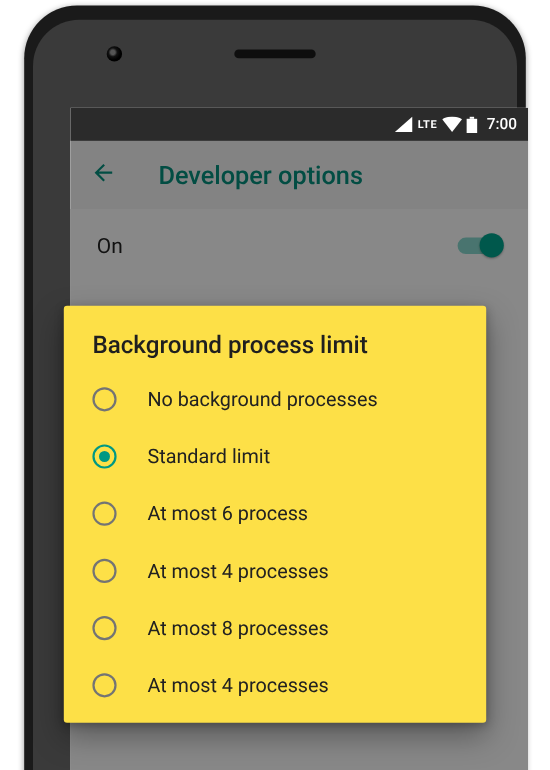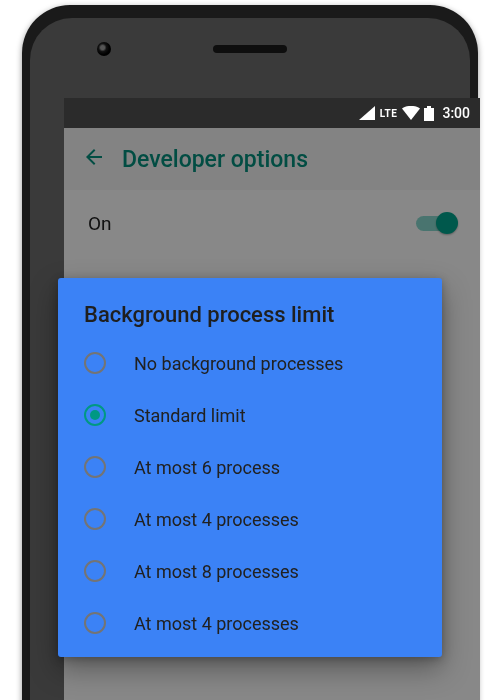--- a/index.html
+++ b/index.html
@@ -73,21 +73,21 @@
   .status-bar .lte { font-size: 10px; font-weight: 700; letter-spacing: .5px; margin: 0 1px; }
   .status-bar svg { display: block; }
   .status-bar .clock { margin-left: 4px; }
   
   .app-bar {
     height: 62px;
     background: #e2e2e2;
     display: flex;
     align-items: center;
     padding: 0 18px;
-    gap: 16px;
+    gap: 38px;
   }
   .back-arrow { color: #048574; }
   .app-title {
     color: #048574;
     font-size: 23px;
     font-weight: 500;
   }
   
   .toggle-row {
     height: 66px;
@@ -113,21 +113,21 @@
     background: #009883;
     border-radius: 50%;
     box-shadow: 0 1px 2px rgba(0,0,0,.3);
   }
   
   .dialog {
     position: absolute;
     top: 278px;
     left: 58px;
     width: 384px;
-    background: #3b82f6;
+    background: #fde047;
     border-radius: 3px;
     box-shadow: 0 12px 28px rgba(0,0,0,.35), 0 2px 8px rgba(0,0,0,.25);
     padding: 24px 0 8px 0;
     z-index: 10;
   }
   .dialog-title {
     font-size: 22px;
     font-weight: 500;
     color: #1f1f1f;
     padding: 0 26px 10px 26px;
@@ -176,21 +176,21 @@
           <path d="M0 14 L16 14 L16 0 Z" fill="#fff"></path>
         </svg>
       <span class="lte">LTE</span>
       <svg width="18" height="14" viewBox="0 0 18 14">
           <path d="M9 14 L18 2.5 C13 -1 5 -1 0 2.5 Z" fill="#fff"></path>
         </svg>
       <svg width="10" height="15" viewBox="0 0 10 15">
           <rect x="0" y="2" width="10" height="13" fill="#fff"></rect>
           <rect x="3" y="0" width="4" height="2" fill="#fff"></rect>
         </svg>
-      <span class="clock">3:00</span>
+      <span class="clock">7:00</span>
     </div>
 
     <div class="app-bar">
       <span class="back-arrow">
         <svg width="24" height="24" viewBox="0 0 24 24">
             <path d="M20 11H7.8l5.6-5.6L12 4l-8 8 8 8 1.4-1.4L7.8 13H20z" fill="currentColor"></path>
           </svg>
       </span>
       <span class="app-title">Developer options</span>
     </div>

